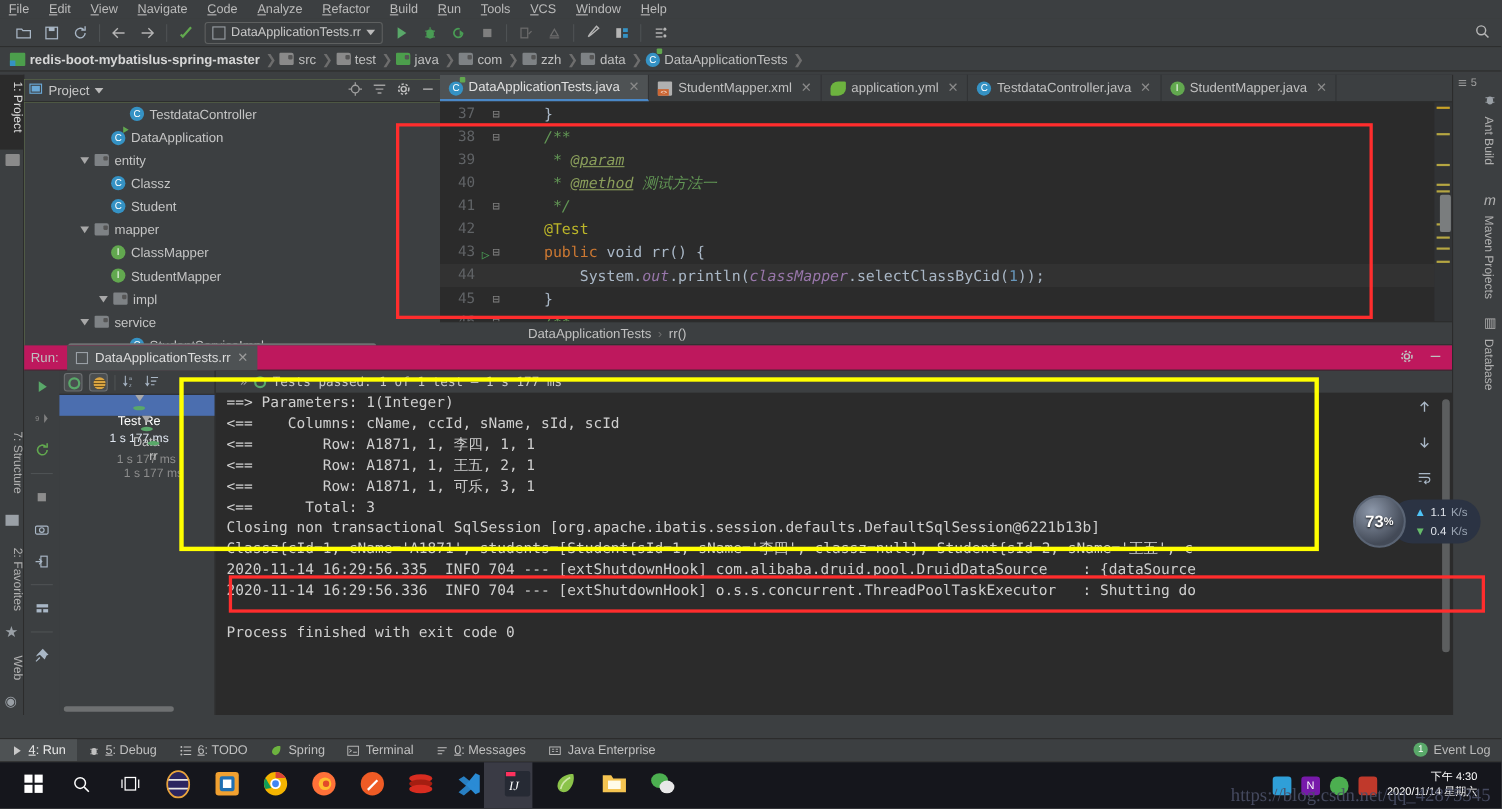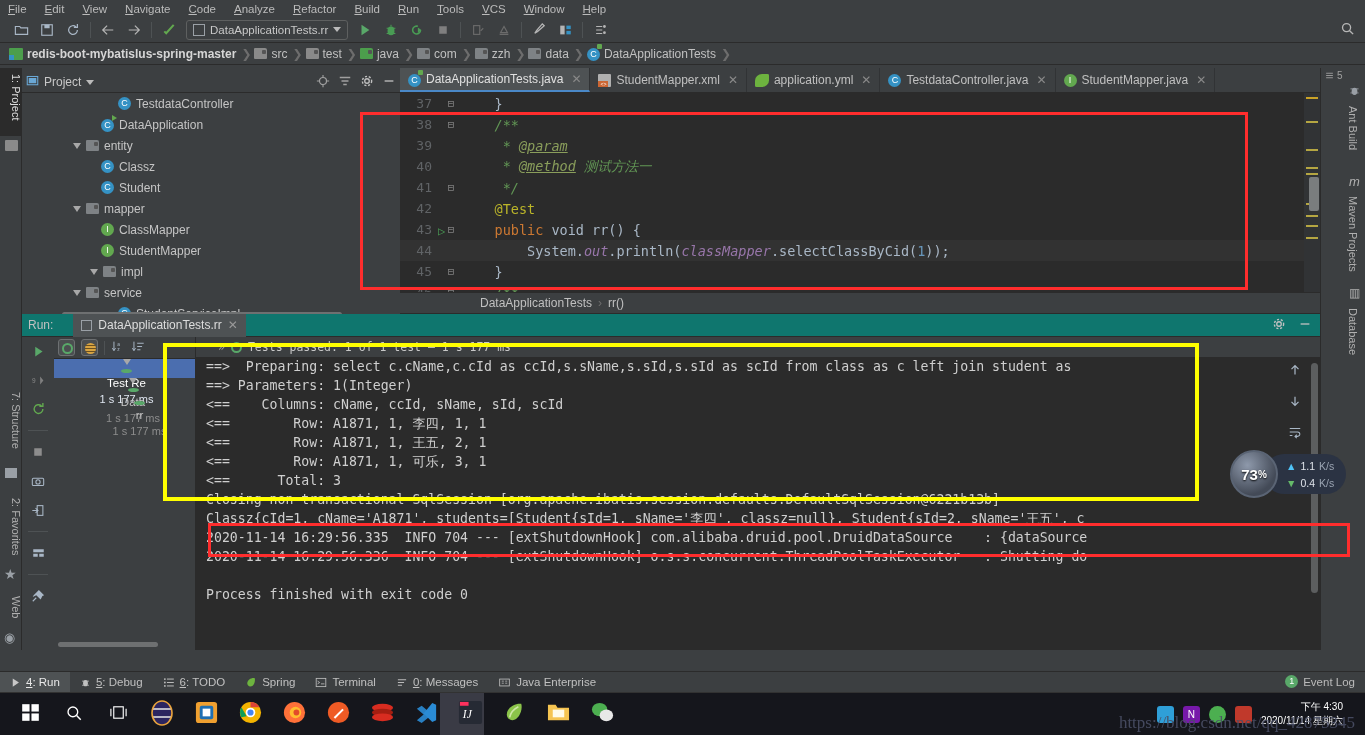--- a/index.html
+++ b/index.html
@@ -79,21 +79,21 @@
   .rstrip .vtab { writing-mode:vertical-rl; font-size:11px; color:#b0b0b0; }
 
   
   .markerbar { position:absolute; right:0; top:25px; width:16px; height:199px; background:#313335; }
   .mk { position:absolute; right:2px; height:2px; background:#b5a642; width:12px;}
   .mk.sm { width:7px; }
   .mkthumb { position:absolute; right:1px; width:10px; height:34px; background:#7a7d7e; border-radius:2px;}
 
   
   .runpanel { position:absolute; left:22px; top:246px; right:45px; bottom:0; background:#3c3f41; }
-  .run-head { height:23px; display:flex; align-items:center; gap:20px; background:#0f766e; padding-left:6px;
+  .run-head { height:23px; display:flex; align-items:center; gap:8px; background:#be185d; padding-left:6px;
               border-bottom:1px solid #2b2b2b;}
   .run-head .lbl { font-size:12px; color:#c0c0c0;}
   .runtab { display:flex; align-items:center; gap:6px; background:#4e5254; height:23px; padding:0 8px; font-size:12px; color:#ddd;}
   .run-head .right { margin-left:auto; display:flex; gap:12px; padding-right:8px; color:#a0a0a0;}
   .run-body { position:absolute; left:0; top:23px; right:0; bottom:0; display:flex; }
   .run-tools { width:32px; background:#3c3f41; display:flex; flex-direction:column; align-items:center; padding-top:4px; gap:9px;}
   .run-tools .ri { width:22px;height:20px; display:flex;align-items:center;justify-content:center;color:#a9b7c6;font-size:13px;}
   .run-tools .div { width:20px;height:1px;background:#4e5254; margin:2px 0;}
   .testtree { width:142px; background:#3c3f41; border-right:1px solid #2b2b2b;}
   .tt-toolbar { height:22px; display:flex; align-items:center; gap:6px; padding-left:4px; border-bottom:1px solid #2b2b2b;}
@@ -643,21 +643,20 @@
           <div class="tt-hscroll"></div>
         </div>
 
         <div class="console">
           <div class="statusline">
             <span style="color:#a0a0a0;">»</span>
             <span class="ok"></span>
             <span>Tests passed: 1 of 1 test – 1 s 177 ms</span>
           </div>
           <div id="consolelines">
-              <div class="cl">==&gt;  Preparing: select c.cName,c.cId as ccId,s.sName,s.sId,s.sId as scId from class as c left join student as </div>
               <div class="cl">==&gt; Parameters: 1(Integer)</div>
               <div class="cl">&lt;==    Columns: cName, ccId, sName, sId, scId</div>
               <div class="cl">&lt;==        Row: A1871, 1, 李四, 1, 1</div>
               <div class="cl">&lt;==        Row: A1871, 1, 王五, 2, 1</div>
               <div class="cl">&lt;==        Row: A1871, 1, 可乐, 3, 1</div>
               <div class="cl">&lt;==      Total: 3</div>
               <div class="cl">Closing non transactional SqlSession [org.apache.ibatis.session.defaults.DefaultSqlSession@6221b13b]</div>
               <div class="cl">Classz{cId=1, cName='A1871', students=[Student{sId=1, sName='李四', classz=null}, Student{sId=2, sName='王五', c</div>
               <div class="cl">2020-11-14 16:29:56.335  INFO 704 --- [extShutdownHook] com.alibaba.druid.pool.DruidDataSource    : {dataSource</div>
               <div class="cl">2020-11-14 16:29:56.336  INFO 704 --- [extShutdownHook] o.s.s.concurrent.ThreadPoolTaskExecutor   : Shutting do</div>

